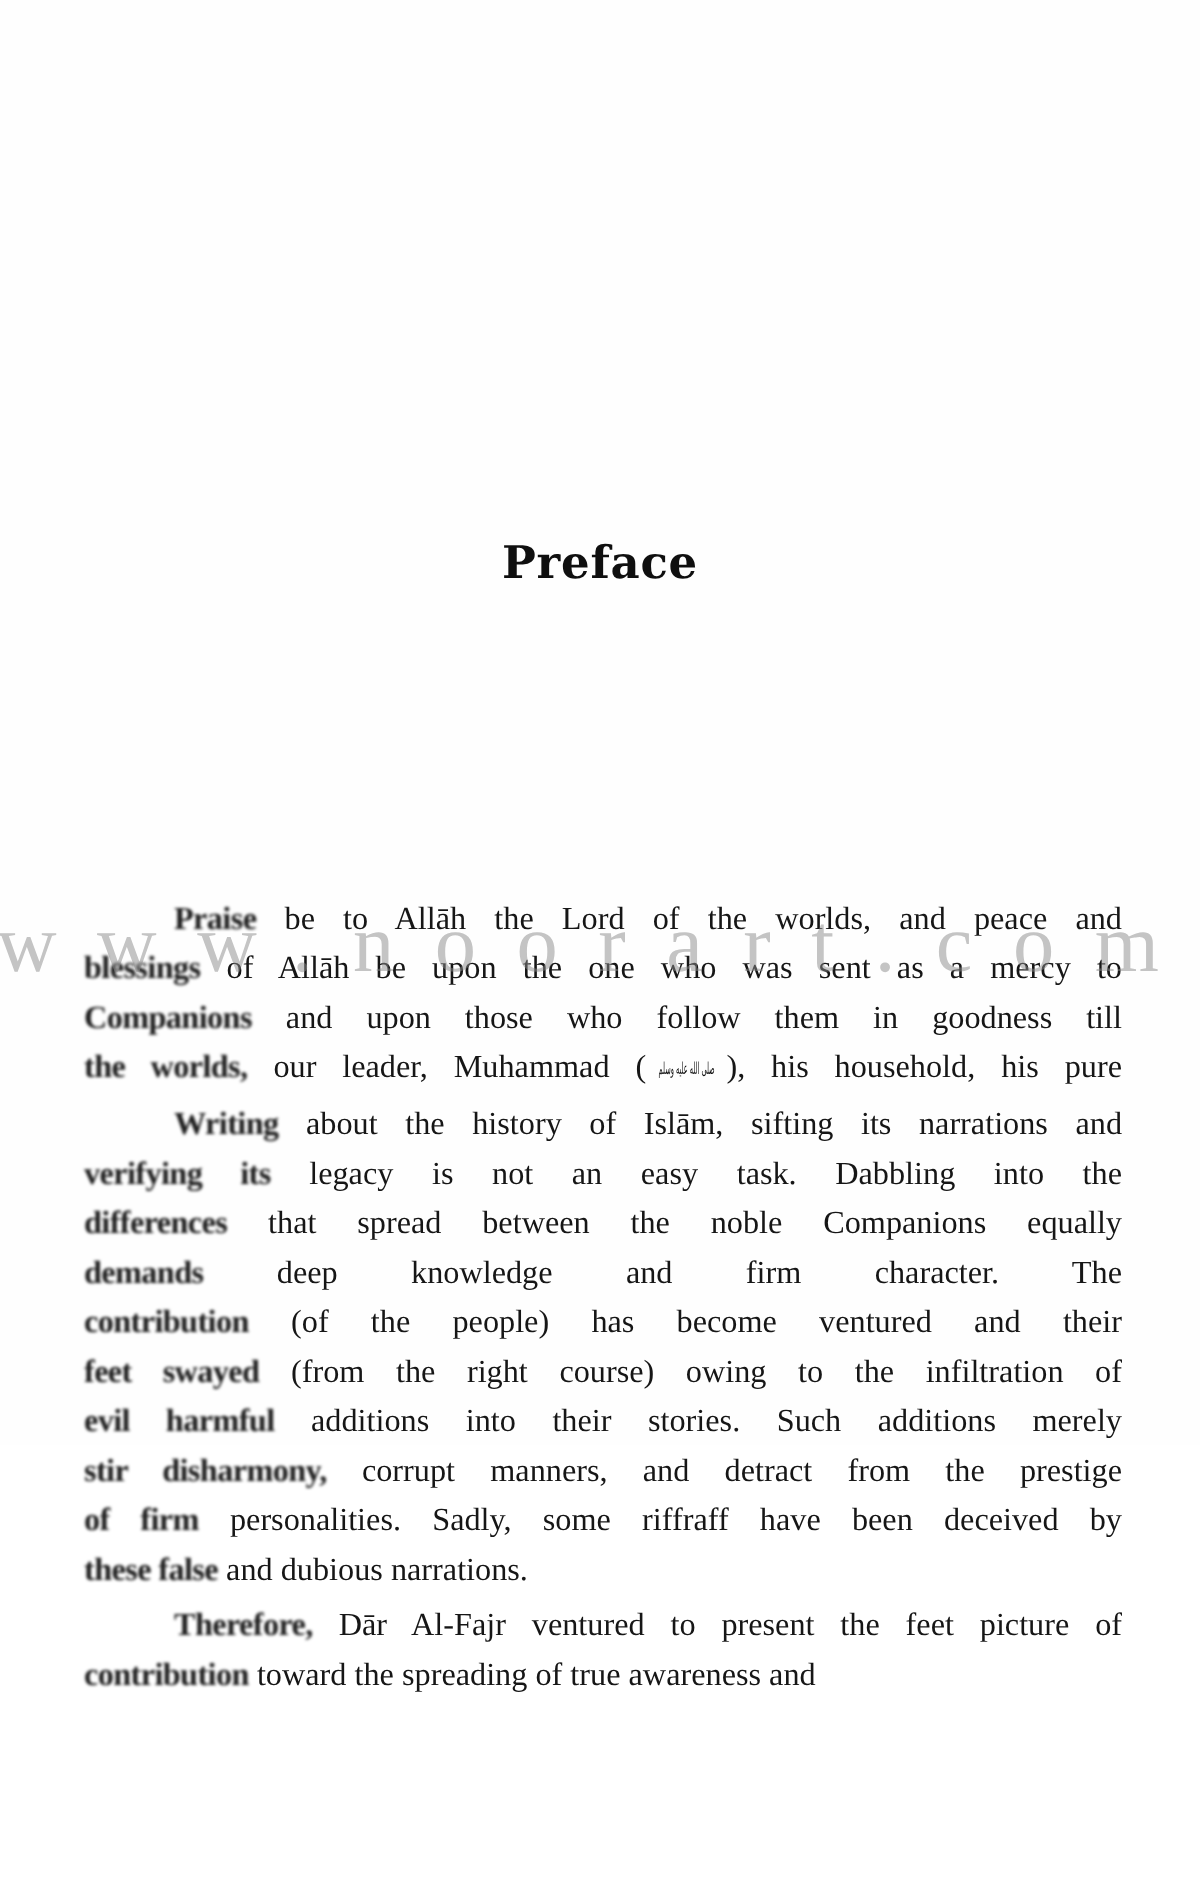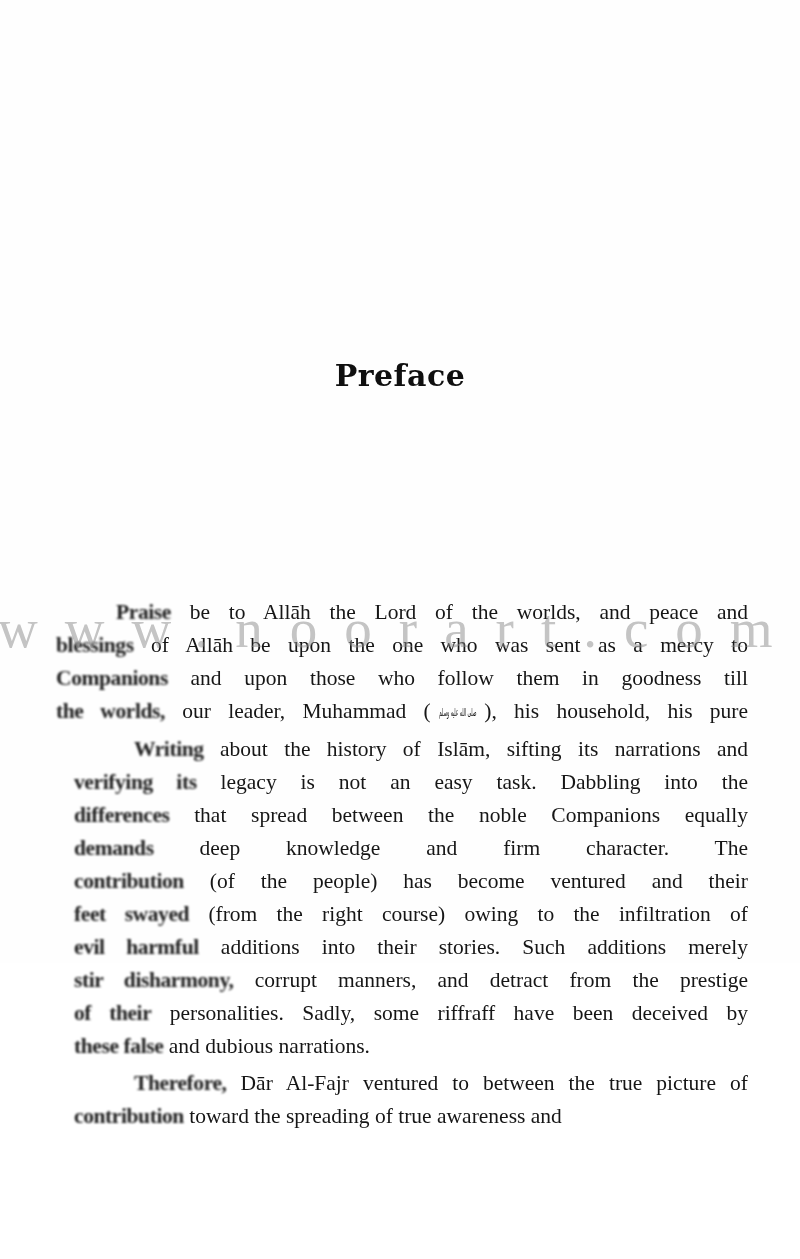--- a/index.html
+++ b/index.html
@@ -28,21 +28,21 @@
   }
   .body-text {
     position: absolute;
     top: 596px; left: 56px;
     width: 692px;
     font-size: 21.5px;
     line-height: 33px;
     color: #161616;
     z-index: 1;
   }
-  .para + .para { margin-top: 4px; margin-left: 18px; }
+  .para + .para { margin-top: 4px; }
   .line {
     text-align: justify;
     -moz-text-align-last: justify;
     text-align-last: justify;
   }
   .line.last {
     -moz-text-align-last: left;
     text-align-last: left;
   }
   .line.first { text-indent: 60px; }
@@ -94,23 +94,23 @@
       </div>
       <div class="para">
         <div class="line first"><span class="smudge">Writing</span><span> about the history of Islām, sifting its narrations and</span></div>
         <div class="line"><span class="smudge">verifying its</span><span> legacy is not an easy task. Dabbling into the</span></div>
         <div class="line"><span class="smudge">differences</span><span> that spread between the noble Companions equally</span></div>
         <div class="line"><span class="smudge">demands</span><span> deep knowledge and firm character. The</span></div>
         <div class="line"><span class="smudge">contribution</span><span> (of the people) has become ventured and their</span></div>
         <div class="line"><span class="smudge">feet swayed</span><span> (from the right course) owing to the infiltration of</span></div>
         <div class="line"><span class="smudge">evil harmful</span><span> additions into their stories. Such additions merely</span></div>
         <div class="line"><span class="smudge">stir disharmony,</span><span> corrupt manners, and detract from the prestige</span></div>
-        <div class="line"><span class="smudge">of their</span><span> personalities. Sadly, some riffraff have been deceived by</span></div>
+        <div class="line"><span class="smudge">of firm</span><span> personalities. Sadly, some riffraff have been deceived by</span></div>
         <div class="line last"><span class="smudge">these false</span><span> and dubious narrations.</span></div>
       </div>
       <div class="para">
-        <div class="line first"><span class="smudge">Therefore,</span><span> Dār Al-Fajr ventured to between the true picture of</span></div>
+        <div class="line first"><span class="smudge">Therefore,</span><span> Dār Al-Fajr ventured to present the feet picture of</span></div>
         <div class="line last"><span class="smudge">contribution</span><span> toward the spreading of true awareness and</span></div>
       </div>
     </div>
 
   <div class="watermark">www.noorart.com</div>
 </div>
 
 </body></html>

